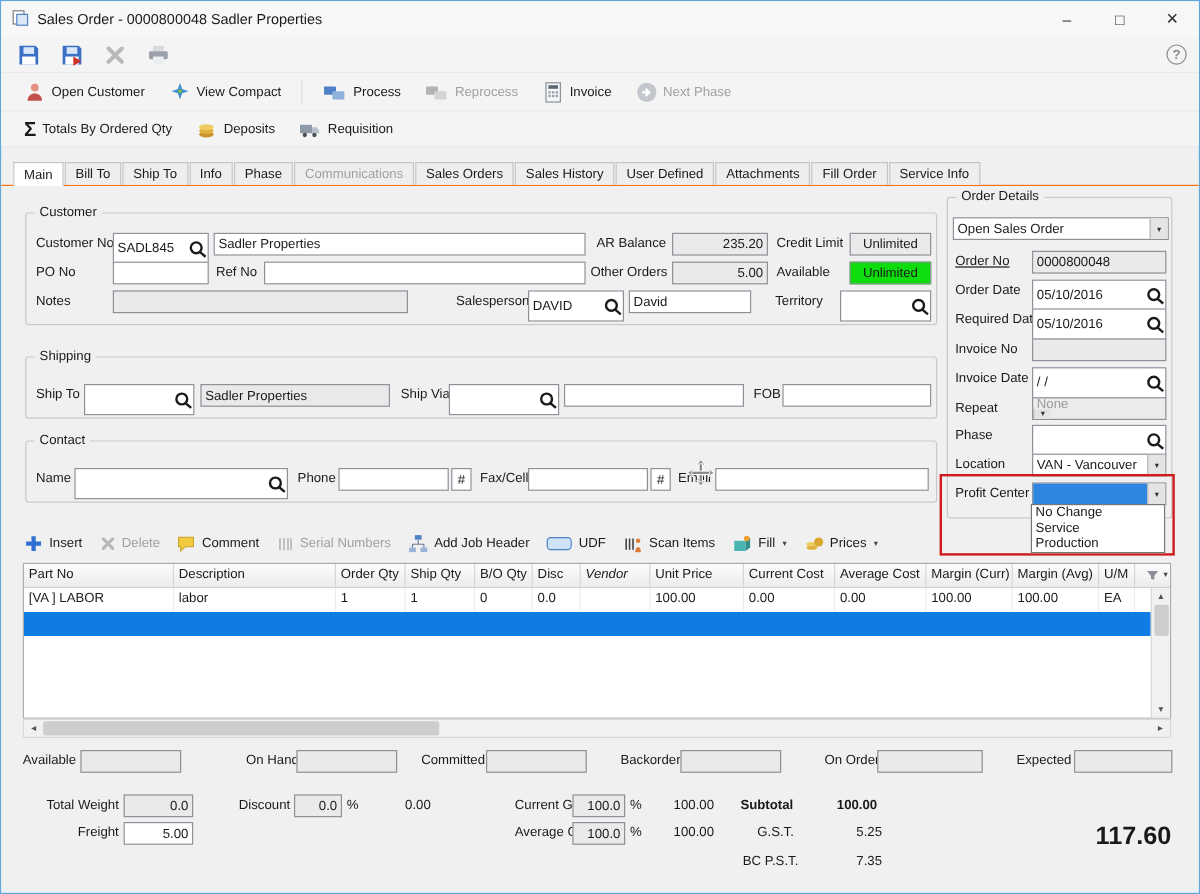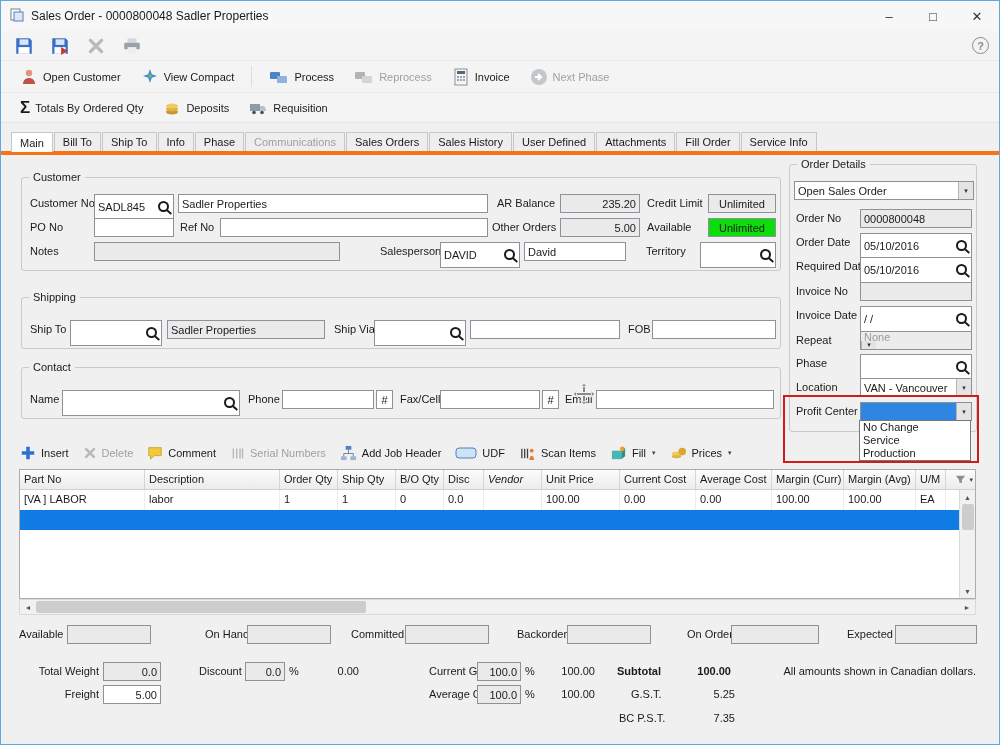--- a/index.html
+++ b/index.html
@@ -20,21 +20,21 @@
   .tb3 { height:30px; gap:2px; border-bottom:1px solid #e6e6e6; }
   .ibtn { display:flex; align-items:center; justify-content:center; width:26px; height:26px; }
   .tbtn { display:flex; align-items:center; gap:5px; padding:3px 9px; white-space:nowrap; }
   .tbtn.disabled { color:#a0a0a0; }
   .vsep { width:1px; align-self:stretch; margin:5px 6px; background:#dcdcdc; }
   .qmark { margin-left:auto; width:17px; height:17px; border-radius:50%; border:1.5px solid #8b8b8b; color:#8b8b8b; font-weight:bold; display:flex; align-items:center; justify-content:center; font-size:11px; }
   .sigma { font-size:17px; font-weight:bold; line-height:17px; }
   .mini { font-size:7px; color:#444; margin-left:1px; }
 
   
-  .tabstrip { display:flex; align-items:flex-end; margin-top:9px; padding-left:10px; border-bottom:4px solid #f97316; height:23px; background:#f0f0f0; }
+  .tabstrip { display:flex; align-items:flex-end; margin-top:9px; padding-left:10px; border-bottom:1px solid #f97316; height:23px; background:#f0f0f0; }
   .tab { border:1px solid #c6c6c6; border-bottom:none; background:#eeeeee; padding:3px 8px; margin-right:1px; white-space:nowrap; }
   .tab.active { background:#fff; position:relative; top:1px; padding-top:4px; }
   .tab.disabled { color:#a0a0a0; }
 
   .content { position:relative; height:588px; background:#f0f0f0; }
 
   
   .grp { position:absolute; border:1px solid #c9c9c9; border-radius:3px; }
   .cap { position:absolute; top:-8px; left:7px; background:#f0f0f0; padding:0 4px; line-height:15px; }
   .lbl { position:absolute; line-height:19px; white-space:nowrap; }
@@ -325,21 +325,21 @@
           </g>
         </svg>
     </span>
 
     <div class="grp" style="left:788px; top:9px; width:188px; height:268px;">
       <span class="cap">Order Details</span>
       <div class="dd" style="left:4px; top:16px; width:180px;">
         <span class="t">Open Sales Order</span>
         <span class="a">▾</span>
       </div>
-      <span class="lbl" style="left:6px; top:44px;">Order No</span>
+      <span class="lbl" style="left:6px; top:44px;text-decoration:underline;">Order No</span>
       <div class="inp ro" style="left:70px; top:44px; width:112px;">0000800048</div>
       <span class="lbl" style="left:6px; top:68px;">Order Date</span>
       <div class="lk" style="left:70px; top:68px; width:112px;">
         <span class="t">05/10/2016</span>
         <span class="mg">
             <span class="mag"></span>
           </span>
       </div>
       <span class="lbl" style="left:6px; top:92px;">Required Date</span>
       <div class="lk" style="left:70px; top:92px; width:112px;">
@@ -532,28 +532,28 @@
     <span class="lbl" style="left:198px; top:507px;">Discount</span>
     <div class="inp ro num" style="left:244px; top:507px; width:40px;">0.0</div>
     <span class="lbl" style="left:288px; top:507px;">%</span>
     <span class="val" style="left:306px; top:507px; width:52px;">0.00</span>
     <span class="lbl" style="left:428px; top:507px;">Current GP</span>
     <div class="inp ro num" style="left:476px; top:507px; width:44px;">100.0</div>
     <span class="lbl" style="left:524px; top:507px;">%</span>
     <span class="val" style="left:540px; top:507px; width:54px;">100.00</span>
     <span class="lbl bold" style="left:616px; top:507px;">Subtotal</span>
     <span class="val bold" style="left:668px; top:507px; width:62px;">100.00</span>
-    <span class="lbl" style="left:762px; top:507px; width:213px; text-align:right;">All amounts shown in Canadian dollars.</span>
 
     <span class="lbl rlabel" style="left:36px; top:530px; width:62px;">Freight</span>
     <div class="inp num" style="left:102px; top:530px; width:58px;">5.00</div>
     <span class="lbl" style="left:428px; top:530px;">Average GP</span>
     <div class="inp ro num" style="left:476px; top:530px; width:44px;">100.0</div>
     <span class="lbl" style="left:524px; top:530px;">%</span>
     <span class="val" style="left:540px; top:530px; width:54px;">100.00</span>
     <span class="lbl" style="left:630px; top:530px;">G.S.T.</span>
     <span class="val" style="left:688px; top:530px; width:46px;">5.25</span>
 
     <span class="lbl" style="left:618px; top:554px;">BC P.S.T.</span>
     <span class="val" style="left:688px; top:554px; width:46px;">7.35</span>
+    <span class="grand" style="left:828px; top:530px; width:147px;">117.60</span>
 
   </div>
 </div>
 
 </body></html>

